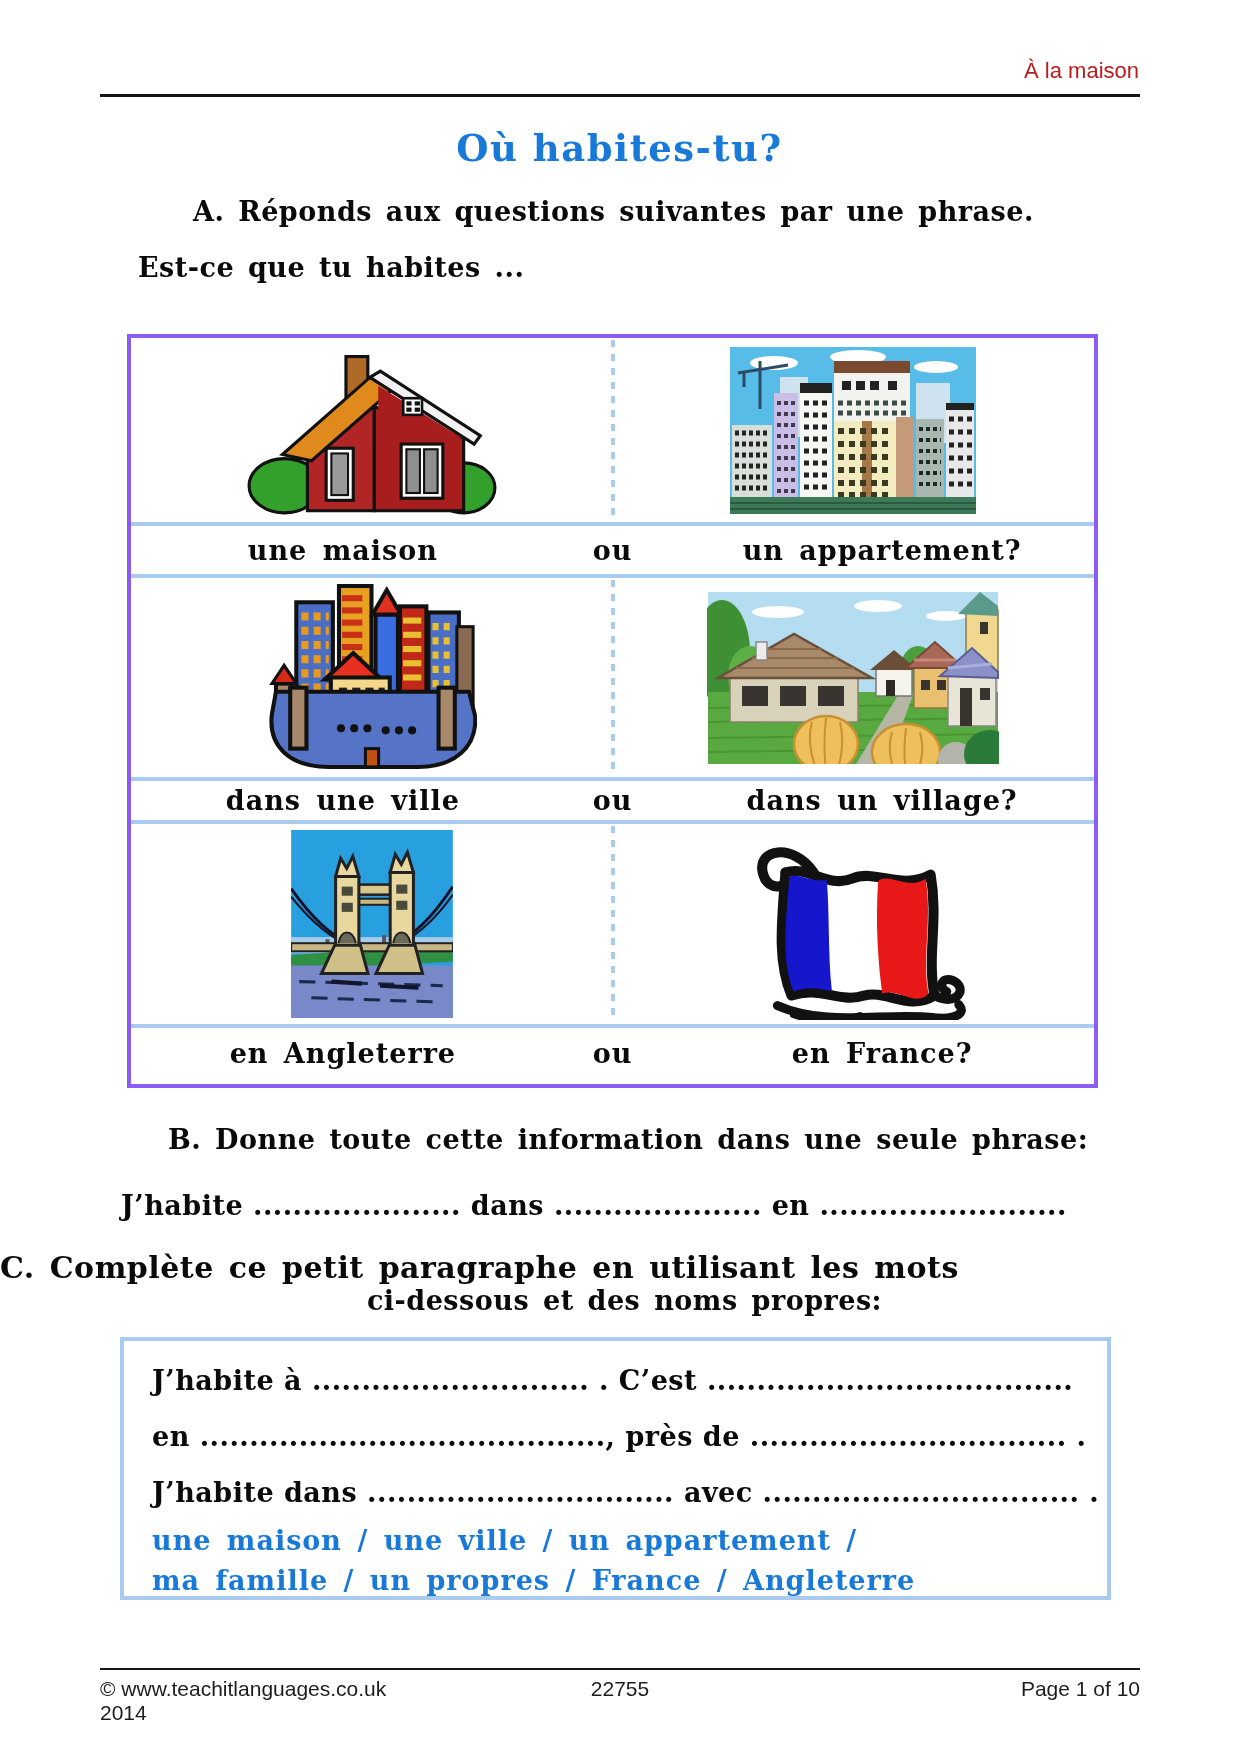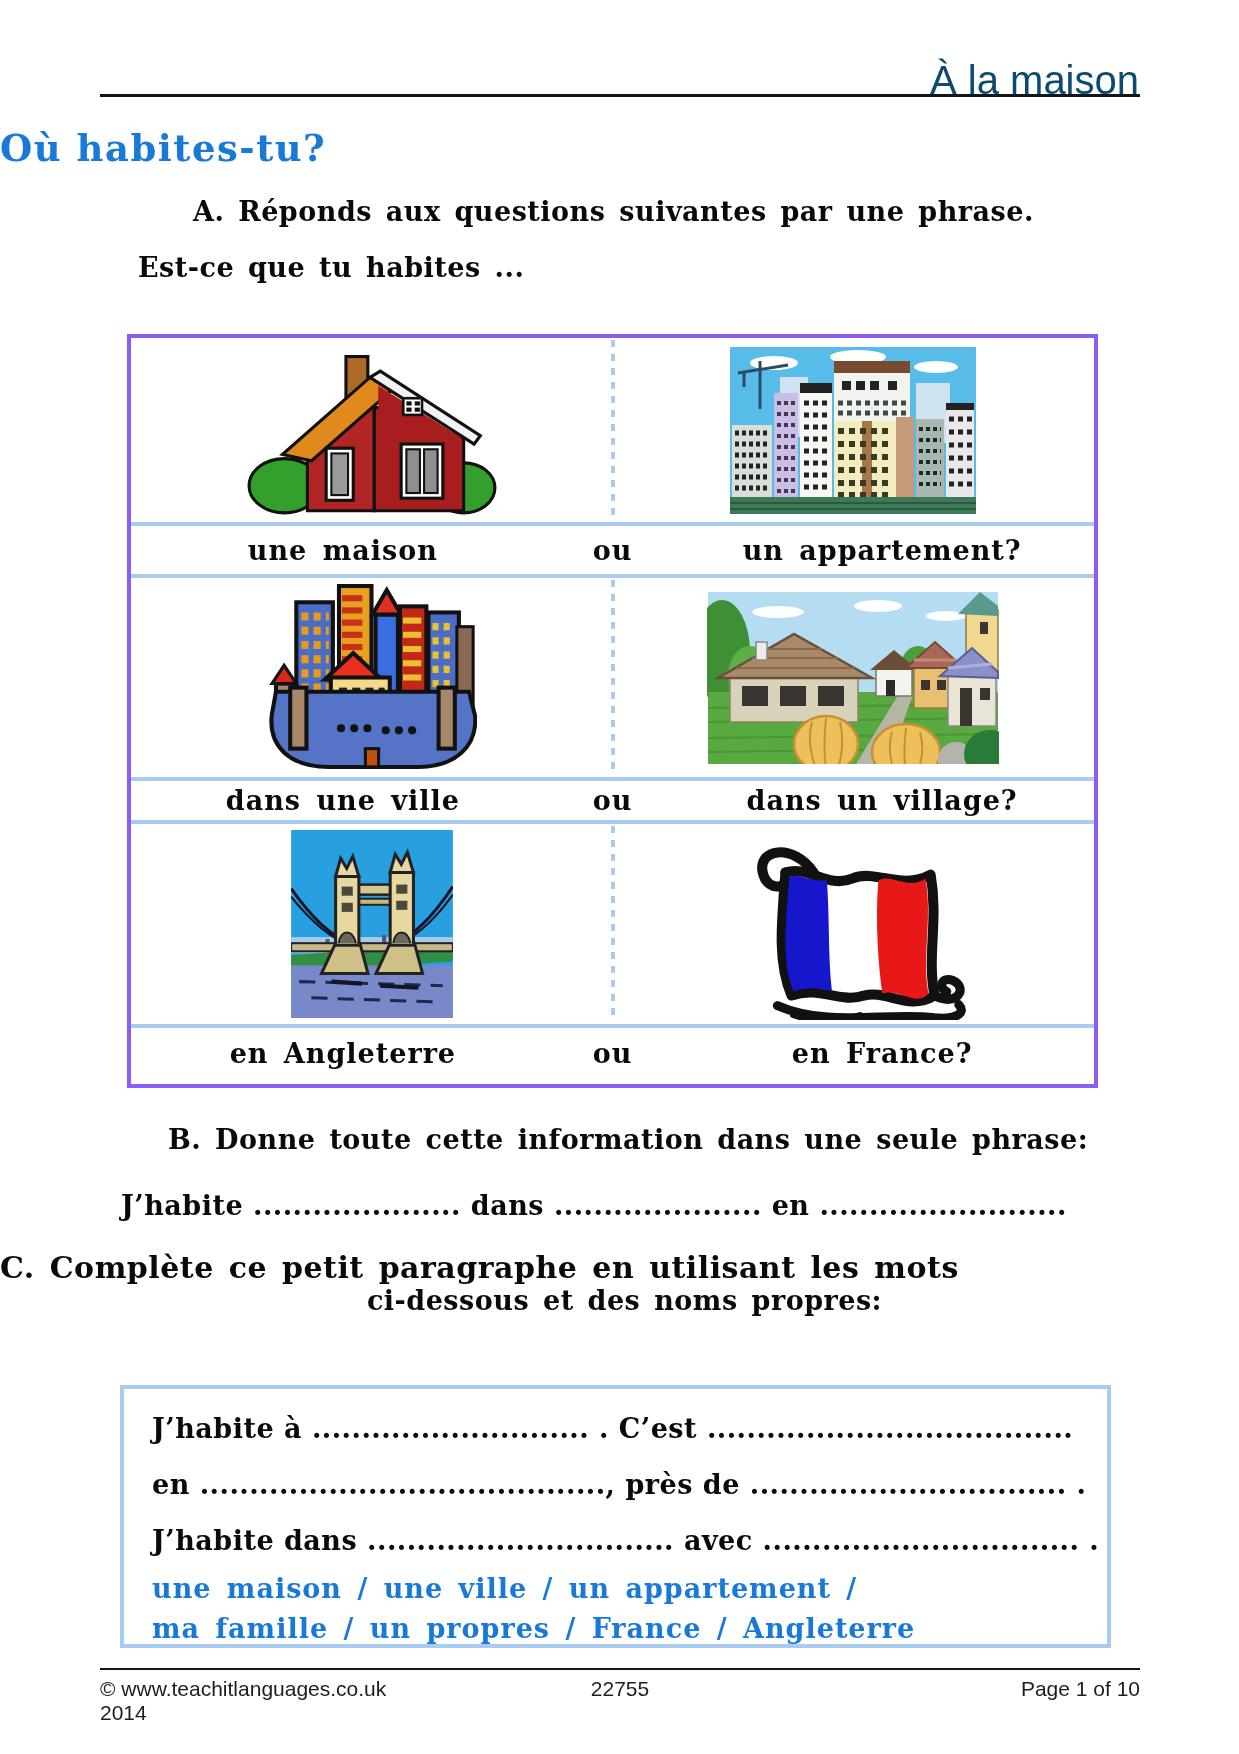--- a/index.html
+++ b/index.html
@@ -2,25 +2,25 @@
 <html><head>
 <meta charset="utf-8">
 <style>
   html,body{margin:0;padding:0;background:#ffffff;}
   body{width:1239px;height:1754px;position:relative;font-family:"DejaVu Serif",serif;color:#0a0a0a;overflow:hidden;}
   .abs{position:absolute;}
   .serif-bold{font-family:"DejaVu Serif",serif;font-weight:bold;color:#0a0a0a;}
   .sans{font-family:"Liberation Sans","DejaVu Sans",sans-serif;}
 
   
-  .header-label{top:58px;right:100px;font-size:40px;color:#0c4a6e;}
+  .header-label{top:58px;right:100px;font-size:22px;color:#b91c1c;}
   .header-rule{top:94px;left:100px;width:1040px;height:3px;background:#161616;}
 
   
-  .page-title{top:126px;left:0;width:100%;font-size:37px;letter-spacing:1.5px;color:#1879d8;}
+  .page-title{top:126px;left:0;width:100%;text-align:center;font-size:37px;letter-spacing:1.5px;color:#1879d8;}
 
   
   .section-a-heading{top:196px;left:172px;font-size:27px;letter-spacing:.5px;word-spacing:4px;margin-left:21px;}
   .section-a-prompt{top:252px;left:138px;font-size:27px;letter-spacing:.5px;word-spacing:4px;}
 
   
   .qtable{left:127px;top:334px;width:971px;height:754px;border:4px solid #8b5cf6;box-sizing:border-box;display:flex;flex-direction:column;background:#fff;}
   .img-row{position:relative;display:flex;}
   .img-row .cell{width:50%;display:flex;align-items:center;justify-content:center;}
   .col-divider{position:absolute;left:50%;top:2px;bottom:2px;width:4px;transform:translateX(-2px);
@@ -38,21 +38,21 @@
   .cap-right{width:44%;}
 
   
   .section-b-heading{top:1124px;left:168px;font-size:27px;letter-spacing:.5px;word-spacing:4px;}
   .section-b-line{top:1190px;left:121px;font-size:27px;letter-spacing:.5px;}
 
   
   .section-c-line1{top:1250px;left:0;width:100%;text-align:left;font-size:30px;letter-spacing:.5px;word-spacing:4px;}
   .section-c-line2{top:1285px;left:5px;width:100%;text-align:center;font-size:27px;letter-spacing:.5px;word-spacing:4px;}
 
-  .para-box{left:120px;top:1337px;width:991px;height:263px;border:4px solid #a9cbf0;box-sizing:border-box;padding:12px 28px 0 28px;background:#fff;margin-top:48px;}
+  .para-box{left:120px;top:1337px;width:991px;height:263px;border:4px solid #a9cbf0;box-sizing:border-box;padding:12px 28px 0 28px;background:#fff;}
   .para-line{font-size:27px;font-weight:bold;line-height:56px;letter-spacing:.5px;white-space:nowrap;}
   .word-bank{ text-align:left;font-size:27px;font-weight:bold;color:#1879d8;line-height:40px;letter-spacing:1px;word-spacing:5px;}
 
   
   .footer-rule{top:1668px;left:100px;width:1040px;height:2px;background:#161616;}
   .footer-row{top:1677px;left:100px;width:1040px;display:flex;font-size:21px;color:#1d1d1d;gap:37px;}
   .footer-row .fleft{flex:1;text-align:left;}
   .footer-row .fmid{flex:1;text-align:center;}
   .footer-row .fright{flex:1;text-align:right;}
 </style>

